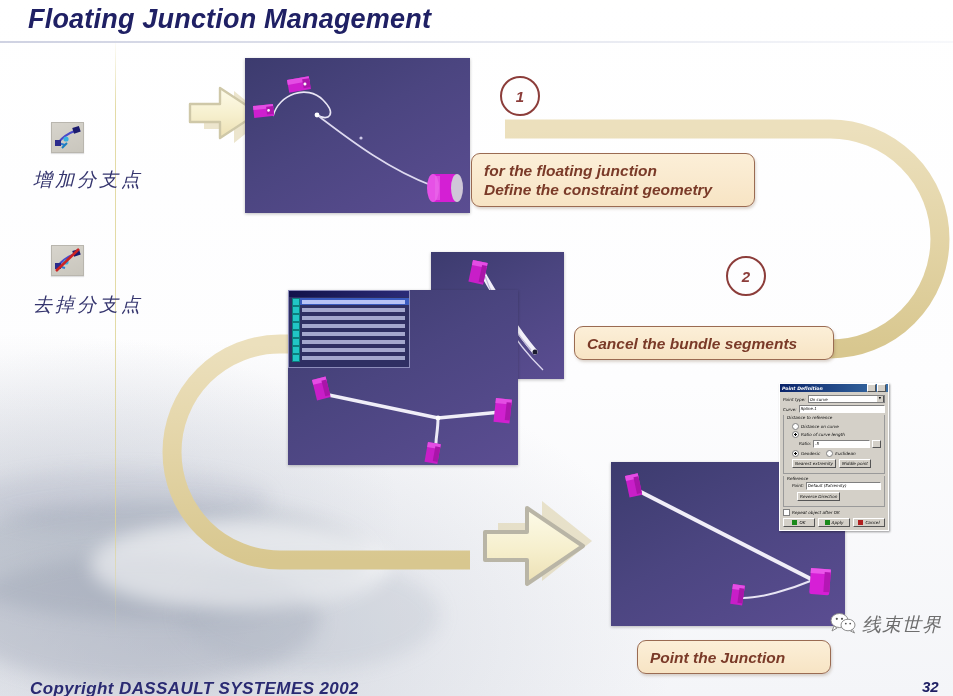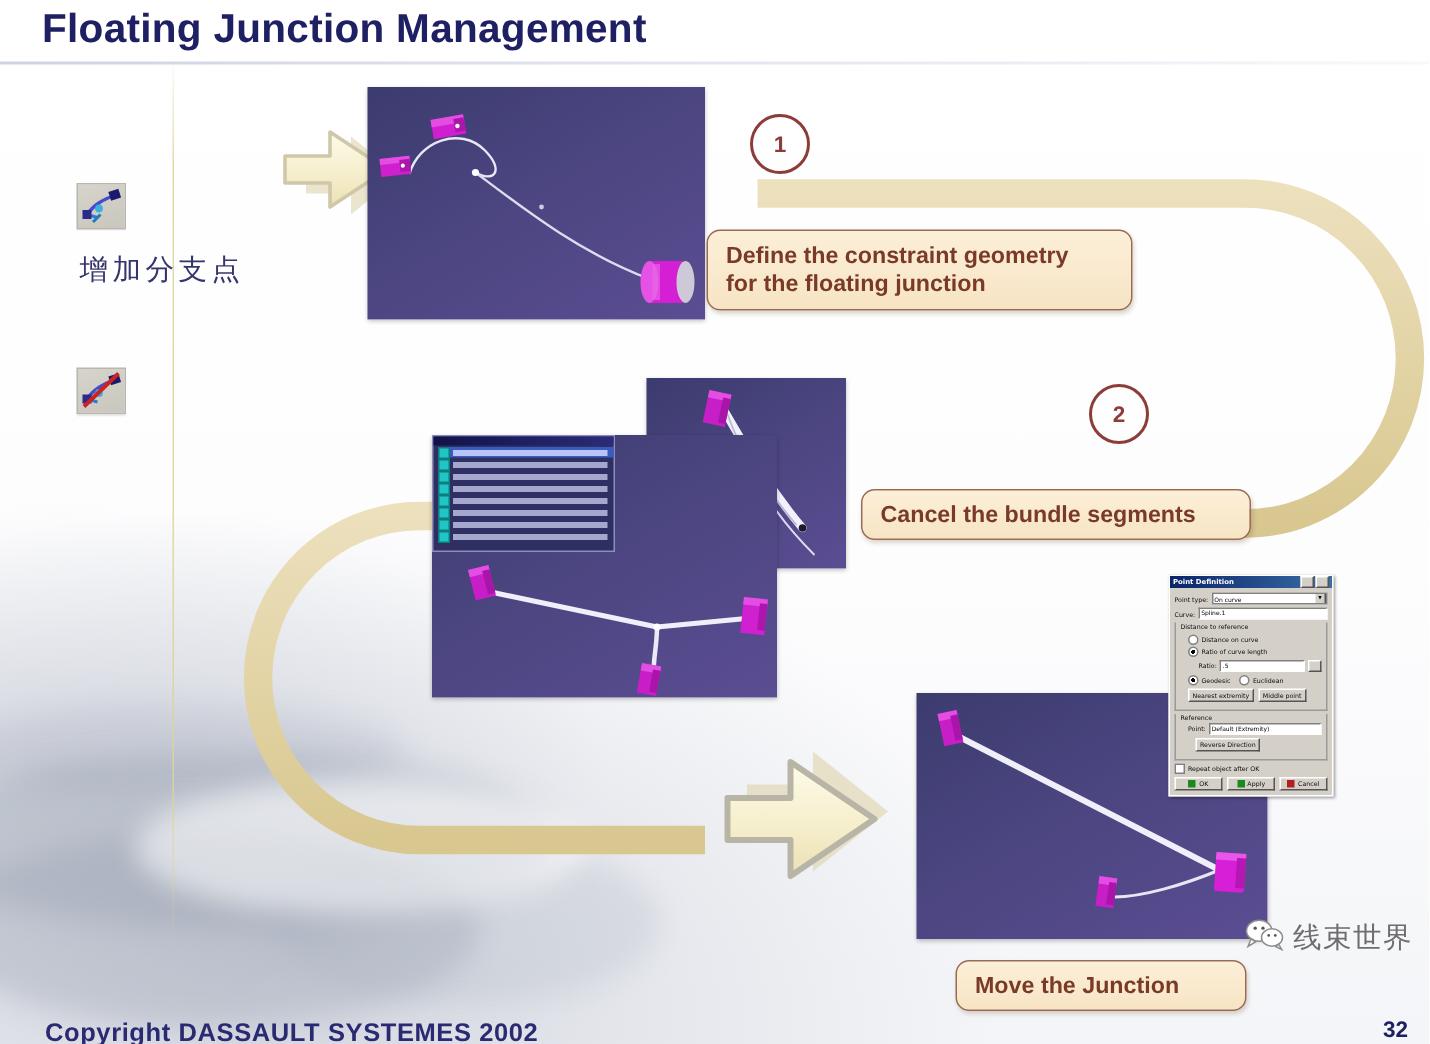--- a/index.html
+++ b/index.html
@@ -7,20 +7,21 @@
     width:953px;height:696px;overflow:hidden;position:relative;
     font-family:"Liberation Sans","DejaVu Sans",sans-serif;
     background:#ffffff;
   }
   #slide{
     position:absolute;inset:0;width:953px;height:696px;overflow:hidden;
     background:
       radial-gradient(ellipse 700px 420px at 18% 92%, rgba(150,158,176,.38) 0%, rgba(170,177,192,.22) 38%, rgba(255,255,255,0) 72%),
       radial-gradient(ellipse 520px 260px at 4% 74%, rgba(150,158,176,.30) 0%, rgba(255,255,255,0) 70%),
       linear-gradient(180deg,#ffffff 0%,#fdfdfe 55%,#f4f5f8 100%);
+    font-style: italic;
   }
   
   .cloudband{position:absolute;pointer-events:none;border-radius:50%;filter:blur(9px);}
   .cb1{left:-60px;top:500px;width:430px;height:120px;background:rgba(120,130,152,.22);}
   .cb2{left:-40px;top:555px;width:360px;height:130px;background:rgba(138,147,168,.26);}
   .cb3{left:90px;top:520px;width:300px;height:90px;background:rgba(255,255,255,.55);}
   .cb4{left:-30px;top:470px;width:300px;height:60px;background:rgba(140,150,172,.16);}
   .cb5{left:180px;top:560px;width:260px;height:110px;background:rgba(150,158,178,.18);}
 
   .vline{position:absolute;left:115px;top:36px;width:1px;height:600px;
@@ -35,21 +36,21 @@
   .titlerule{position:absolute;left:0;top:41px;width:953px;height:2px;
     background:linear-gradient(90deg,#cfd2e2 0%,#e6e8f0 55%,#f7f8fb 100%);}
 
   
   .ribbon{position:absolute;left:0;top:0;width:953px;height:696px;pointer-events:none;}
 
   
   .iconbox{position:absolute;width:31px;height:29px;border:1px solid #b9b6ae;
     background:linear-gradient(160deg,#d7d4cc 0%,#c9c6bd 100%);box-shadow:0 1px 1px rgba(0,0,0,.12);}
   .cnlabel{position:absolute;font-size:19px;color:#35356e;letter-spacing:3px;white-space:nowrap;
-    font-family:"DejaVu Sans","Liberation Sans",sans-serif;margin-left:20px;}
+    font-family:"DejaVu Sans","Liberation Sans",sans-serif;}
 
   
   .vp{position:absolute;overflow:hidden;
     background:linear-gradient(150deg,#3c3b6e 0%,#4b4580 45%,#5b4d92 100%);
     box-shadow:0 1px 3px rgba(0,0,0,.25);}
   .vp svg{position:absolute;inset:0;}
 
   
   .tree{position:absolute;left:0;top:0;width:120px;height:76px;background:#2f2f63;border:1px solid #8d8dbb;}
   .treebar{height:6px;background:linear-gradient(90deg,#12124a,#2b2b78);}
@@ -168,20 +169,21 @@
   <div class="iconbox" style="left:51px;top:245px">
     <svg viewBox="0 0 31 29" style="width:100%;height:100%">
       <path d="M6 20 C11 13, 17 10, 25 7" stroke="#4a4ac8" stroke-width="2.2" fill="none"></path>
       <path d="M6 20 L13 22" stroke="#2e7bd0" stroke-width="2" fill="none"></path>
       <rect x="3" y="17" width="6" height="6" fill="#2b2b8c"></rect>
       <rect x="21" y="4" width="7" height="6" fill="#1b1b6e" transform="rotate(-18 24 7)"></rect>
       <circle cx="14" cy="16" r="2.6" fill="#38b0e0"></circle>
       <path d="M4 25 L27 3" stroke="#cc2222" stroke-width="2.6" fill="none"></path>
     </svg>
   </div>
+  <div class="cnlabel" style="left:33px;top:292px">去掉分支点</div>
 
   <div class="vp" style="left:245px;top:58px;width:225px;height:155px">
     <svg viewBox="0 0 225 155" style="width:225px;height:155px">
 
       <path d="M28 58 C34 36, 62 26, 78 42 C92 56, 84 64, 72 57" stroke="#e9e6f5" stroke-width="1.6" fill="none"></path>
       <path d="M72 57 C100 78, 140 110, 188 128" stroke="#dedaf0" stroke-width="1.6" fill="none"></path>
       <circle cx="72" cy="57" r="2.4" fill="#ffffff"></circle>
       <circle cx="116" cy="80" r="1.6" fill="#cfcae8"></circle>
 
       <g transform="translate(42,22) rotate(-10)">
@@ -201,22 +203,22 @@
         <rect x="0" y="4" width="26" height="28" rx="3" fill="#d41fd4"></rect>
         <ellipse cx="26" cy="18" rx="6" ry="14" fill="#cfc8d8"></ellipse>
         <ellipse cx="2" cy="18" rx="6" ry="14" fill="#e651e6"></ellipse>
         <rect x="4" y="6" width="5" height="24" fill="#ea6aea" opacity=".6"></rect>
       </g>
     </svg>
   </div>
 
   <div class="stepnum" style="left:500px;top:76px">1</div>
   <div class="callout" style="left:471px;top:153px;width:258px">
+    <div>for the floating junction</div>
     <div>Define the constraint geometry</div>
-    <div>for the floating junction</div>
   </div>
 
   <div class="vp" style="left:431px;top:252px;width:133px;height:127px">
     <svg viewBox="0 0 133 127" style="width:133px;height:127px">
       <path d="M52 22 C66 46, 82 74, 104 100" stroke="#f2f0fa" stroke-width="5.5" fill="none" stroke-linecap="round"></path>
       <path d="M54 24 C62 48, 78 72, 100 98" stroke="#bdb7d6" stroke-width="1.2" fill="none"></path>
       <path d="M38 88 C52 66, 68 72, 72 64" stroke="#ded9f0" stroke-width="1.3" fill="none"></path>
       <path d="M72 64 C78 78, 92 98, 112 118" stroke="#ded9f0" stroke-width="1.3" fill="none"></path>
       <circle cx="72" cy="64" r="2" fill="#ffffff"></circle>
       <g transform="translate(42,8) rotate(12)">
@@ -312,21 +314,21 @@
         <rect x="14" y="3" width="6" height="20" fill="#b417b4"></rect>
       </g>
       <g transform="translate(122,122) rotate(8)">
         <rect x="0" y="0" width="12" height="20" fill="#c81ec8"></rect>
         <rect x="0" y="0" width="12" height="5" fill="#e44de4"></rect>
         <rect x="7" y="3" width="5" height="15" fill="#a915a9"></rect>
       </g>
     </svg>
   </div>
 
-  <div class="callout" style="left:637px;top:640px;width:168px;display:flex;align-items:center;height:18px">Move the Junction</div>
+  <div class="callout" style="left:637px;top:640px;width:168px;display:flex;align-items:center;height:18px">Point the Junction</div>
 
   <div class="dlg">
     <div class="tbar">
       <span>Point Definition</span>
       <span class="tbtns">
         <span class="tbtn"></span>
         <span class="tbtn"></span>
       </span>
     </div>
     <div class="dlgbody">

